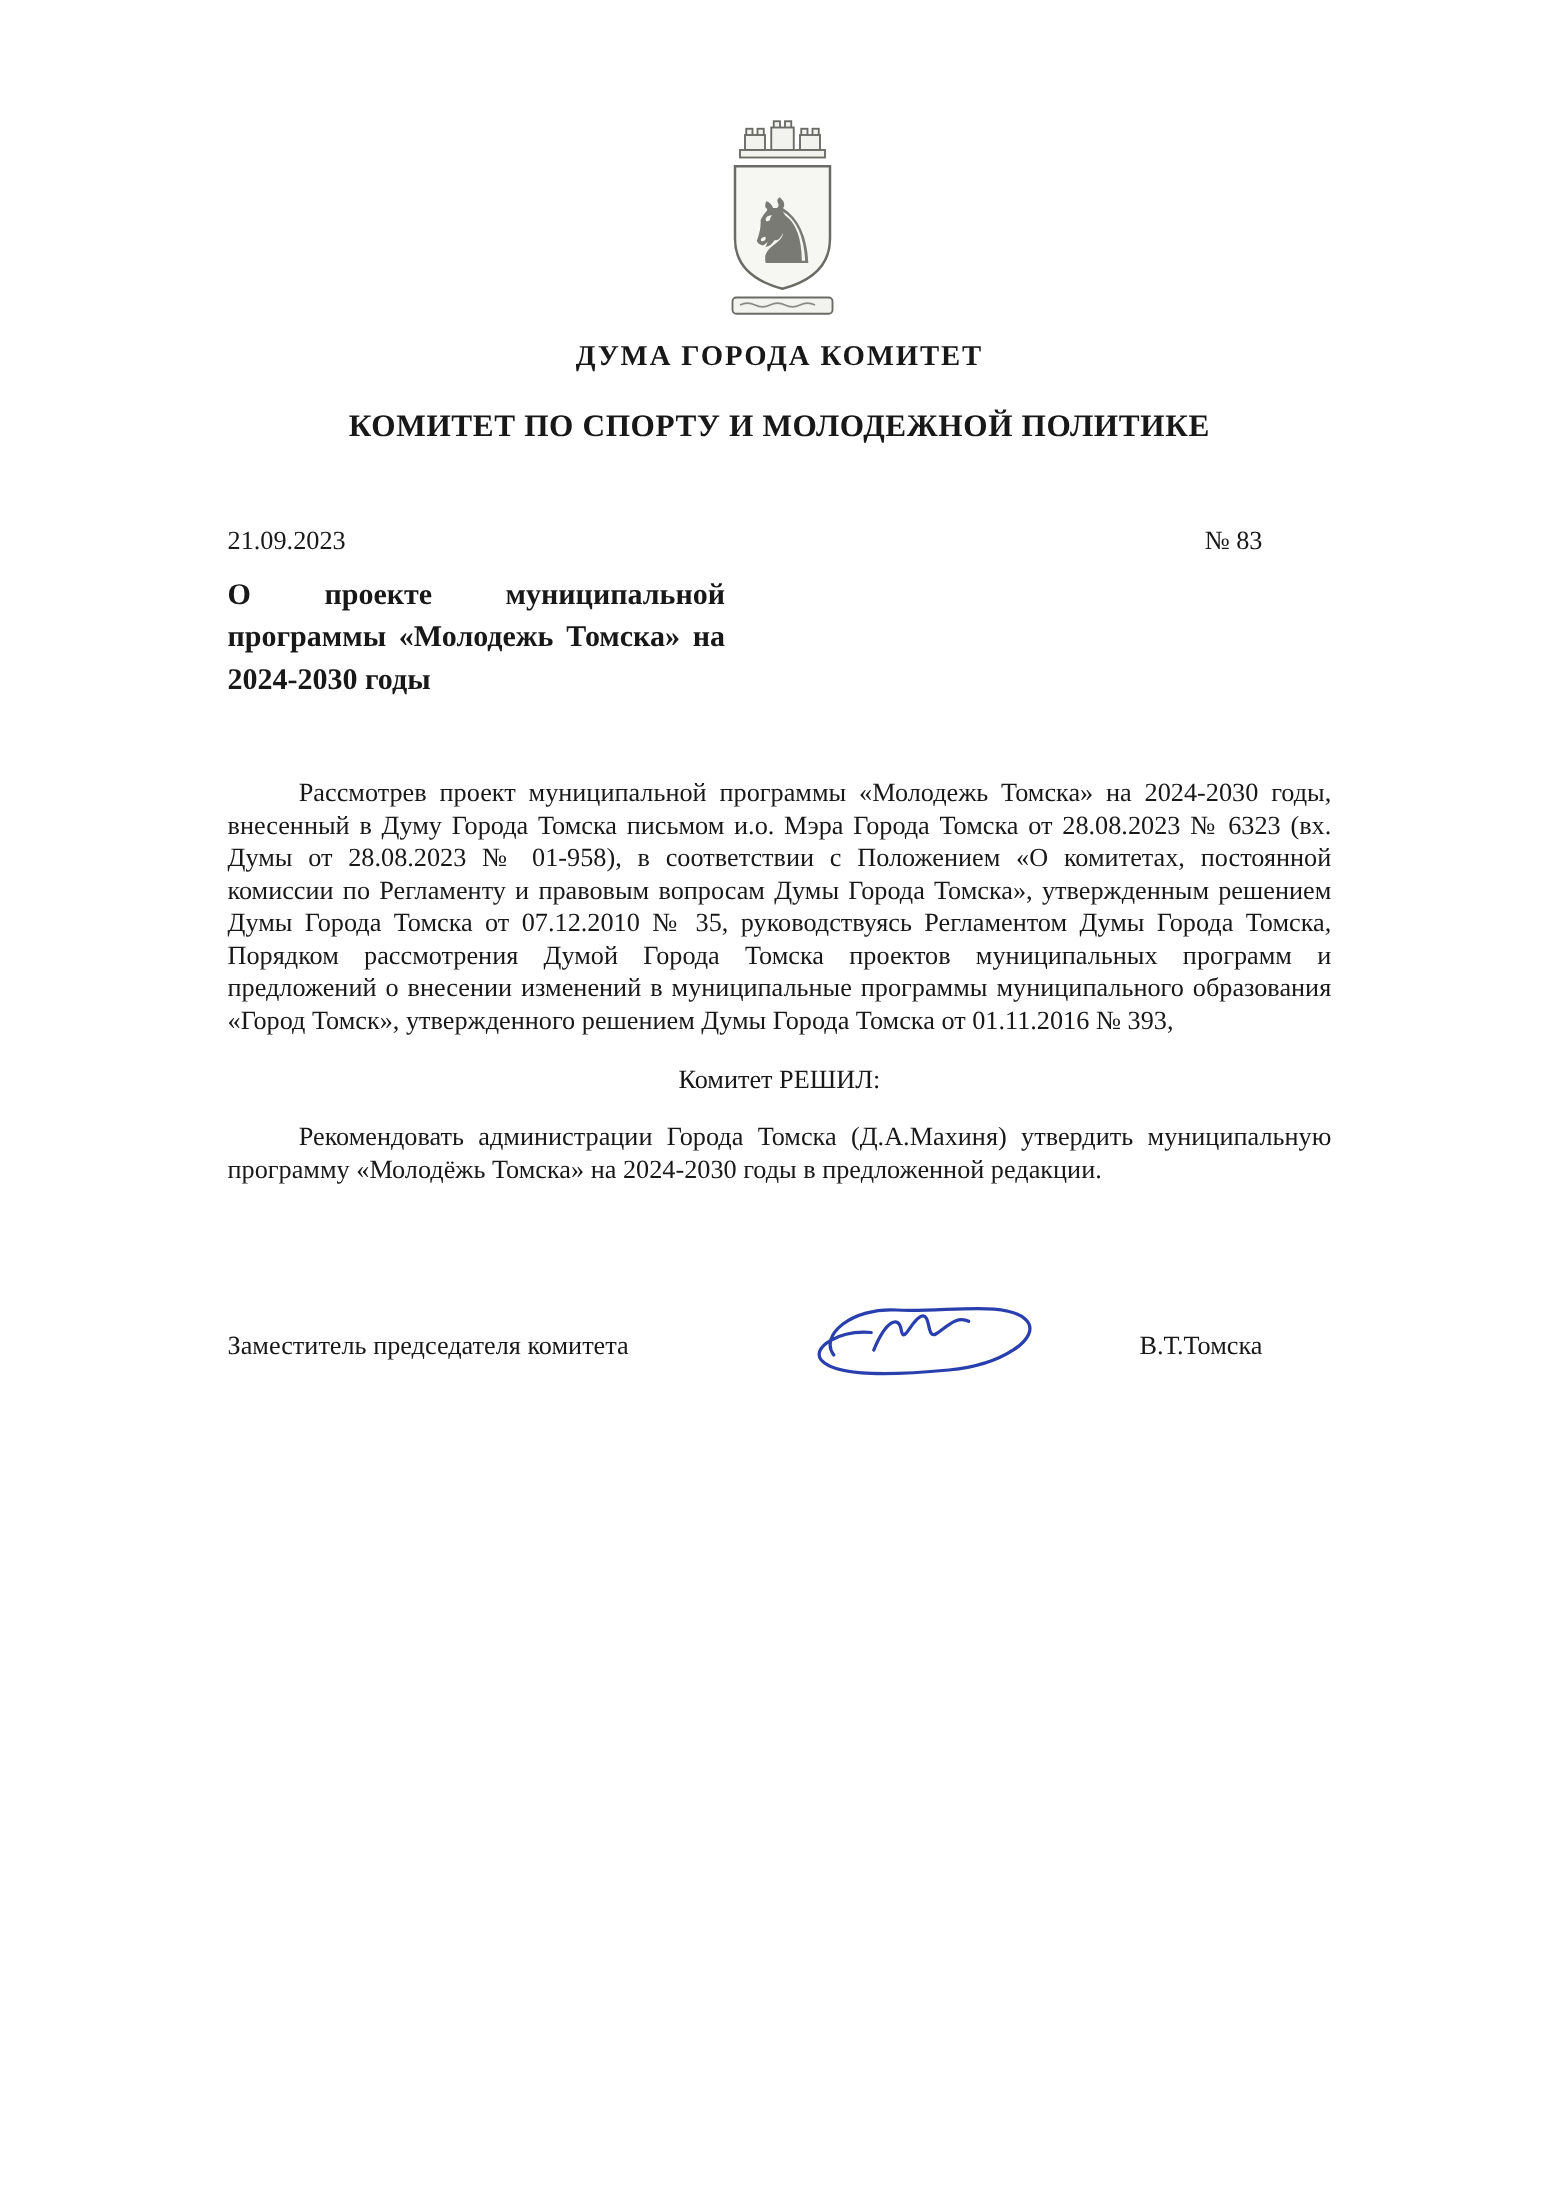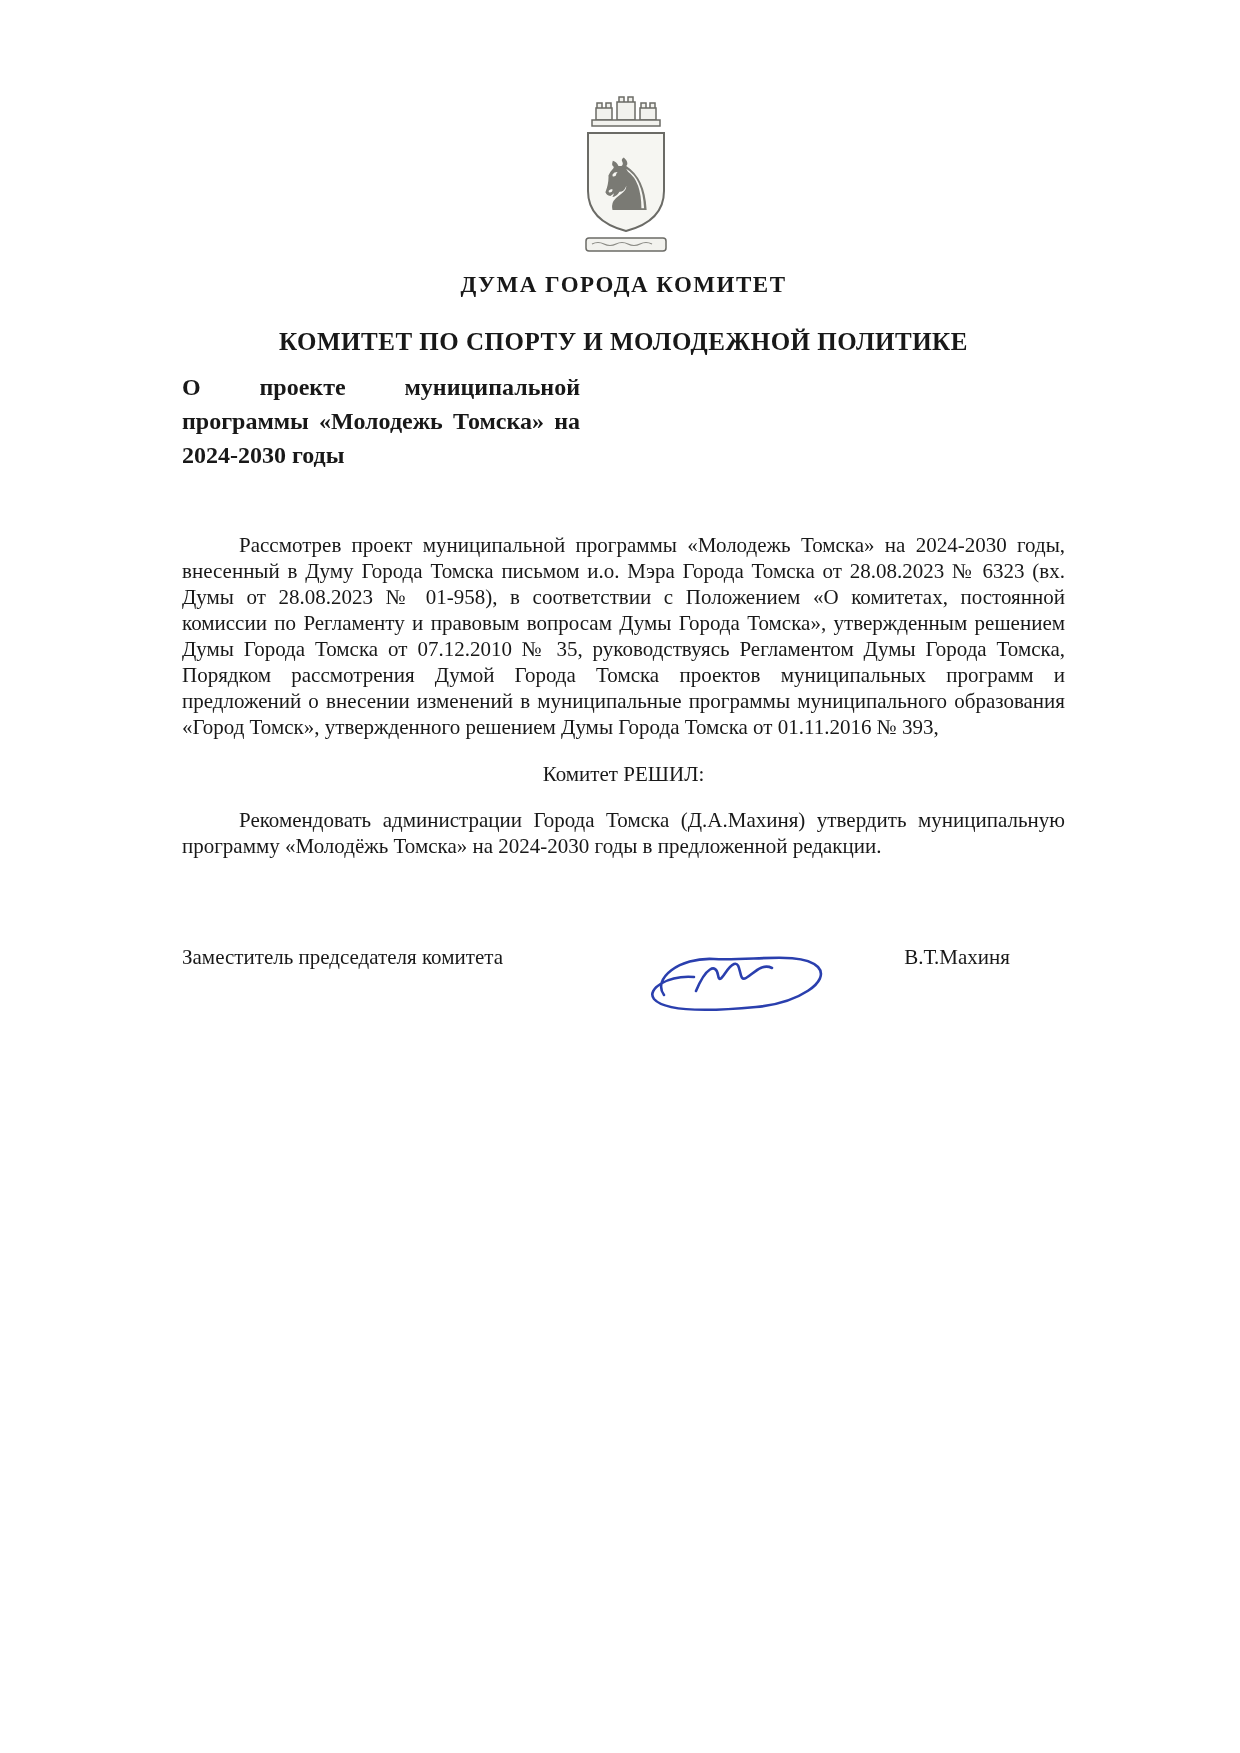--- a/index.html
+++ b/index.html
@@ -65,20 +65,21 @@
   .resolved-heading{
     margin-top:14px;
     text-align:center;
     font-size:21px;
     line-height:41px;
   }
   .body-par.resolution{margin-top:12px;}
   .sign-row{
     margin-top:86px;
     display:flex;
+    align-items:center;
     justify-content:space-between;
     font-size:21px;
   }
   .sign-img{flex:0 0 auto;margin-left:60px;}
   .sign-name{padding-right:55px;}
   .emblem-svg text{
     font-family:"DejaVu Sans",sans-serif;
   }
 </style>
 </head>
@@ -109,33 +110,37 @@
       <rect x="27" y="146" width="80" height="13" rx="3" fill="#f2f2ee" stroke="#6b6b66" stroke-width="1.5"></rect>
       <path d="M33,152 q6,-3 12,0 t12,0 t12,0 t12,0 t12,0" fill="none" stroke="#8a8a84" stroke-width="1.2"></path>
     </svg>
   </div>
 
   <h1 class="org">ДУМА ГОРОДА КОМИТЕТ</h1>
 
   <h2 class="committee">КОМИТЕТ ПО СПОРТУ И МОЛОДЕЖНОЙ ПОЛИТИКЕ</h2>
 
 
+  <div class="meta-row">
+    <span class="doc-date">21.09.2023</span>
+    <span class="doc-number">№ 83</span>
+  </div>
 
   <div class="subject">О проекте муниципальной программы «Молодежь Томска» на 2024-2030 годы</div>
 
   <p class="body-par">Рассмотрев проект муниципальной программы «Молодежь Томска» на 2024-2030 годы, внесенный в Думу Города Томска письмом и.о. Мэра Города Томска от 28.08.2023 № 6323 (вх. Думы от 28.08.2023 № 01-958), в соответствии с Положением «О комитетах, постоянной комиссии по Регламенту и правовым вопросам Думы Города Томска», утвержденным решением Думы Города Томска от 07.12.2010 № 35, руководствуясь Регламентом Думы Города Томска, Порядком рассмотрения Думой Города Томска проектов муниципальных программ и предложений о внесении изменений в муниципальные программы муниципального образования «Город Томск», утвержденного решением Думы Города Томска от 01.11.2016 № 393,</p>
 
   <div class="resolved-heading">Комитет РЕШИЛ:</div>
 
   <p class="body-par resolution">Рекомендовать администрации Города Томска (Д.А.Махиня) утвердить муниципальную программу «Молодёжь Томска» на 2024-2030 годы в предложенной редакции.</p>
 
   <div class="sign-row">
     <span class="sign-pos">Заместитель председателя комитета</span>
     <span class="sign-img">
       <svg width="200" height="78" viewBox="0 0 200 78">
         <path d="M30,50 C18,34 45,12 80,14 C120,16 168,6 184,22 C197,36 165,58 122,62 C80,66 32,68 20,54 C12,44 34,30 60,32" fill="none" stroke="#2a3fae" stroke-width="2.6" stroke-linecap="round"></path>
         <path d="M62,46 C72,22 82,18 84,30 C86,42 92,22 100,19 C108,16 104,38 112,33 C120,28 128,18 138,23" fill="none" stroke="#2a3fae" stroke-width="2.6" stroke-linecap="round"></path>
       </svg>
     </span>
-    <span class="sign-name">В.Т.Махиня</span>
+    <span class="sign-name">В.Т.Томска</span>
   </div>
 
 </div>
 
 </body></html>

